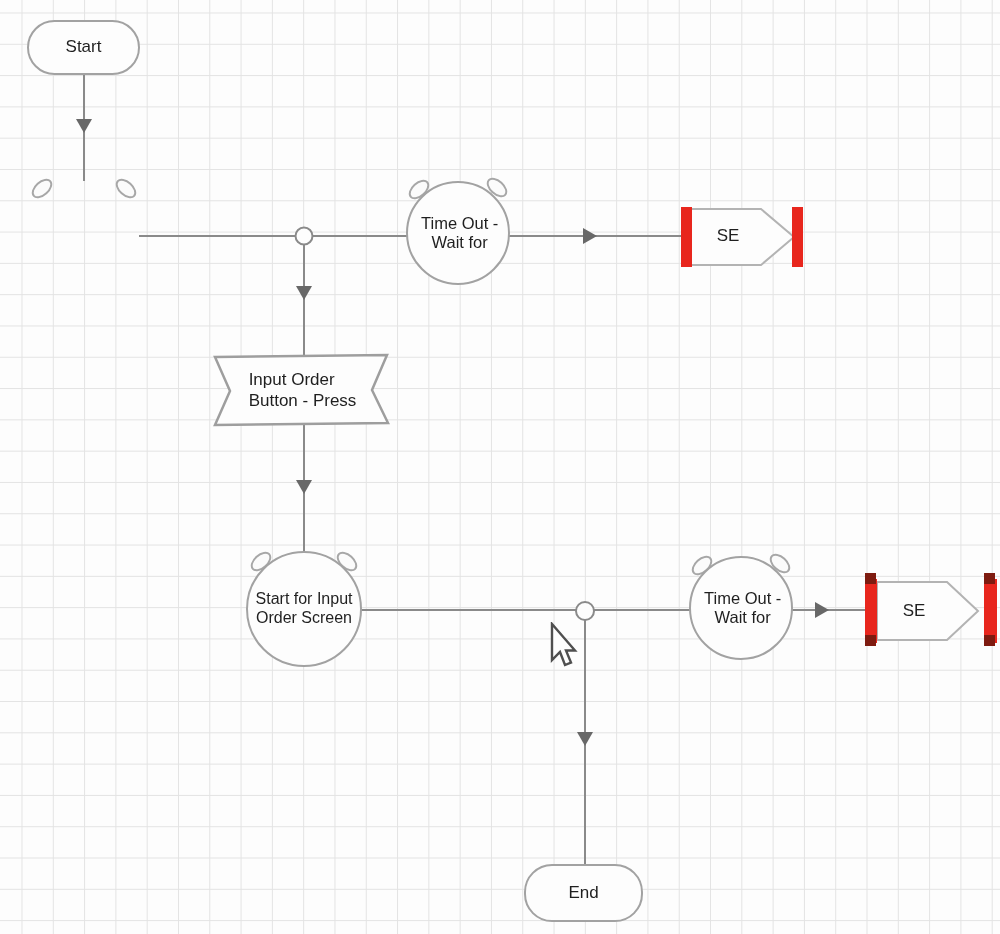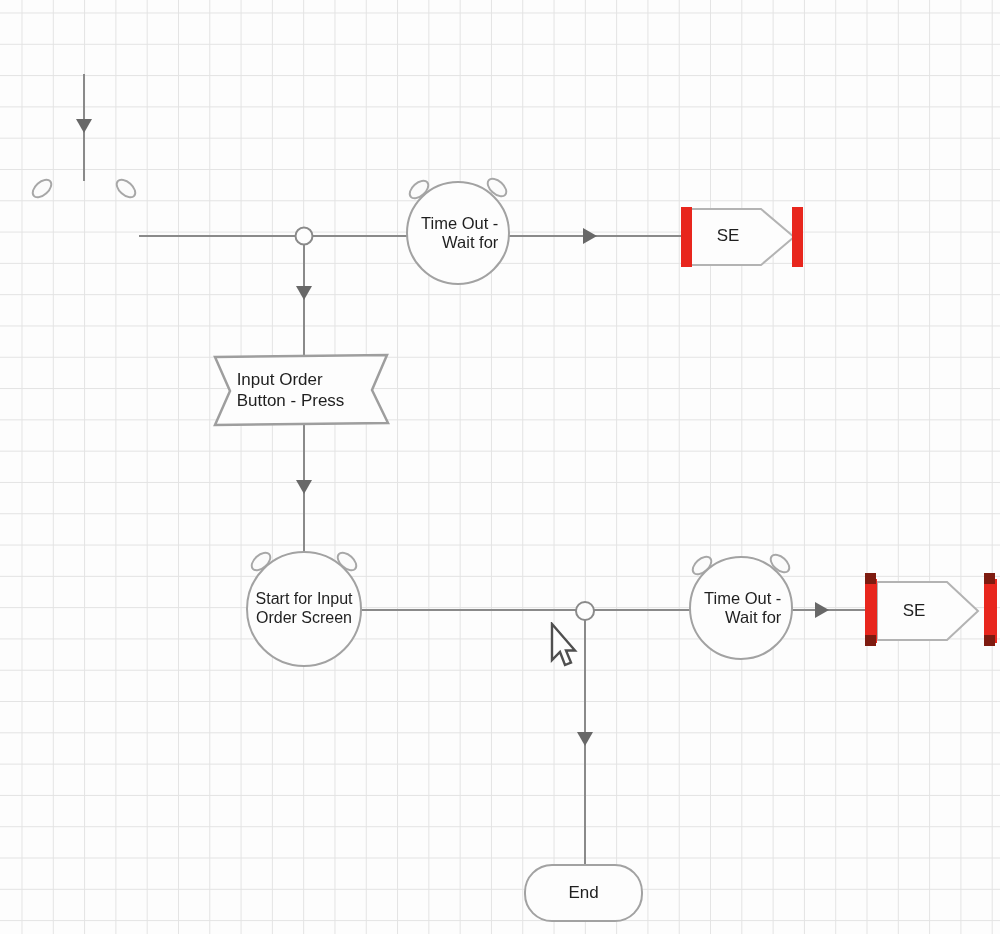--- a/index.html
+++ b/index.html
@@ -25,21 +25,21 @@
   .se-handle{fill:#7e1b10;}
   .node{
     position:absolute;box-sizing:border-box;
     display:flex;align-items:center;justify-content:center;
     text-align:center;white-space:pre-line;
     background:#fdfdfd;border:2px solid #a2a2a2;
     z-index:3;line-height:1.18;
   }
   .stadium{border-radius:28px;font-size:17px;}
   .circle{border-radius:50%;font-size:16px;}
-  .circle.tleft{justify-content:flex-start;text-align:right;padding-left:13px;font-size:16.5px;}
+  .circle.tleft{justify-content:flex-start;text-align:center;padding-left:13px;font-size:16.5px;}
   .overlay-label{
     position:absolute;box-sizing:border-box;
     display:flex;align-items:center;justify-content:center;
     text-align:left;white-space:pre-line;
     background:transparent;border:none;z-index:3;line-height:1.25;
   }
   .banner-label{font-size:17px;}
   .se-label{font-size:17px;}
   .ear{
     position:absolute;width:24px;height:15px;box-sizing:border-box;
@@ -117,26 +117,27 @@
 
   <div class="ear" style="left:30px;top:181px;transform:rotate(-42deg);"></div>
   <div class="ear" style="left:114px;top:181px;transform:rotate(42deg);"></div>
   <div class="ear" style="left:407px;top:182px;transform:rotate(-42deg);"></div>
   <div class="ear" style="left:485px;top:180px;transform:rotate(42deg);"></div>
   <div class="ear" style="left:249px;top:554px;transform:rotate(-42deg);"></div>
   <div class="ear" style="left:335px;top:554px;transform:rotate(42deg);"></div>
   <div class="ear" style="left:690px;top:558px;transform:rotate(-42deg);"></div>
   <div class="ear" style="left:768px;top:556px;transform:rotate(42deg);"></div>
 
+  <div class="node stadium" style="left:27px;top:20px;width:113px;height:55px;">Start</div>
 
 
   <div class="node circle tleft" style="left:406px;top:181px;width:104px;height:104px;">Time Out -
 Wait for</div>
 
-  <div class="overlay-label banner-label" style="left:208px;top:361px;width:165px;height:58px;">Input Order
+  <div class="overlay-label banner-label" style="left:220px;top:361px;width:165px;height:58px;">Input Order
 Button - Press</div>
 
   <div class="overlay-label se-label" style="left:694px;top:222px;width:68px;height:28px;">SE</div>
 
   <div class="node circle" style="left:246px;top:551px;width:116px;height:116px;">Start for Input
 Order Screen</div>
 
   <div class="node circle tleft" style="left:689px;top:556px;width:104px;height:104px;">Time Out -
 Wait for</div>
 

